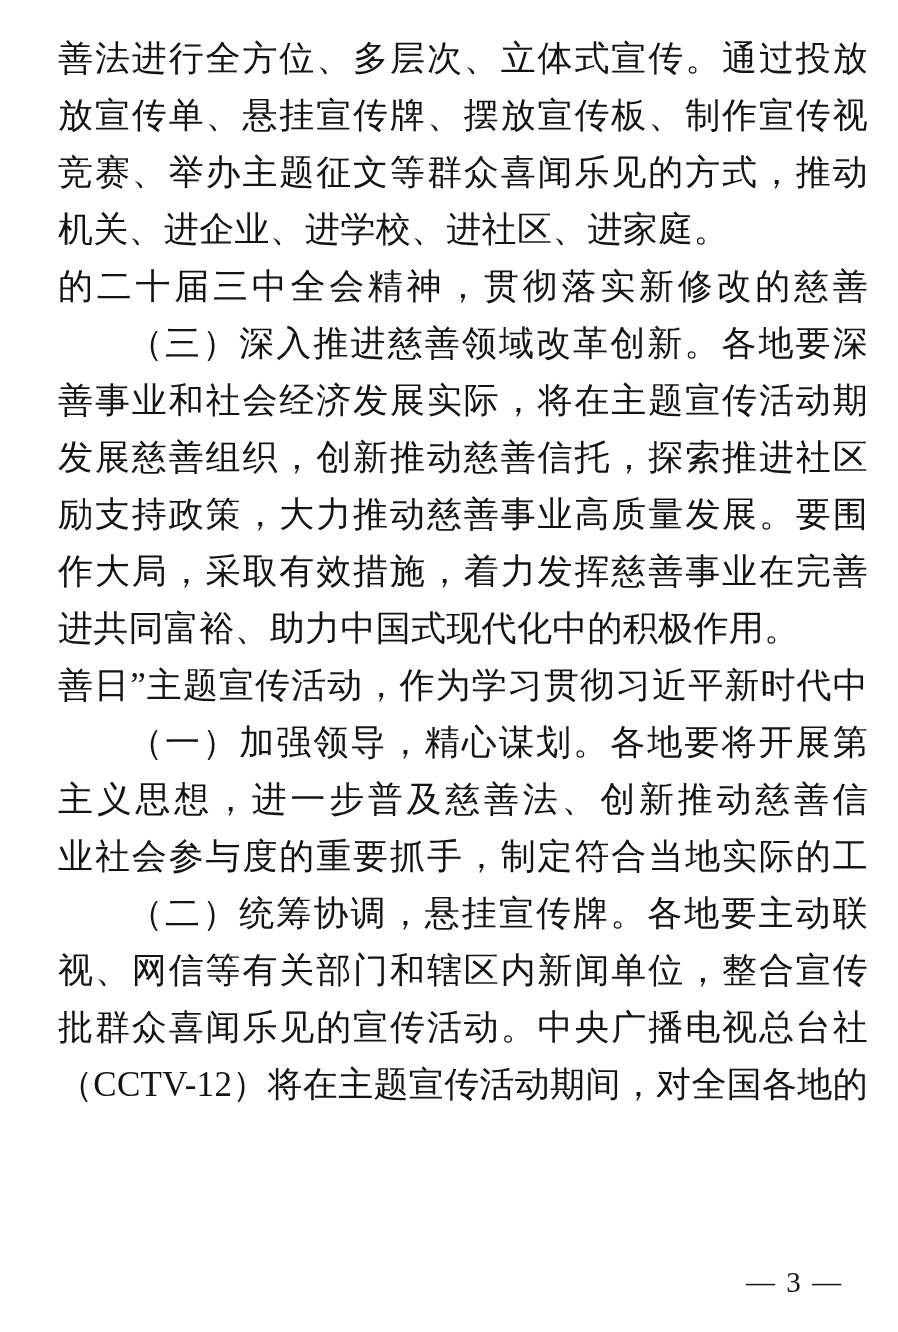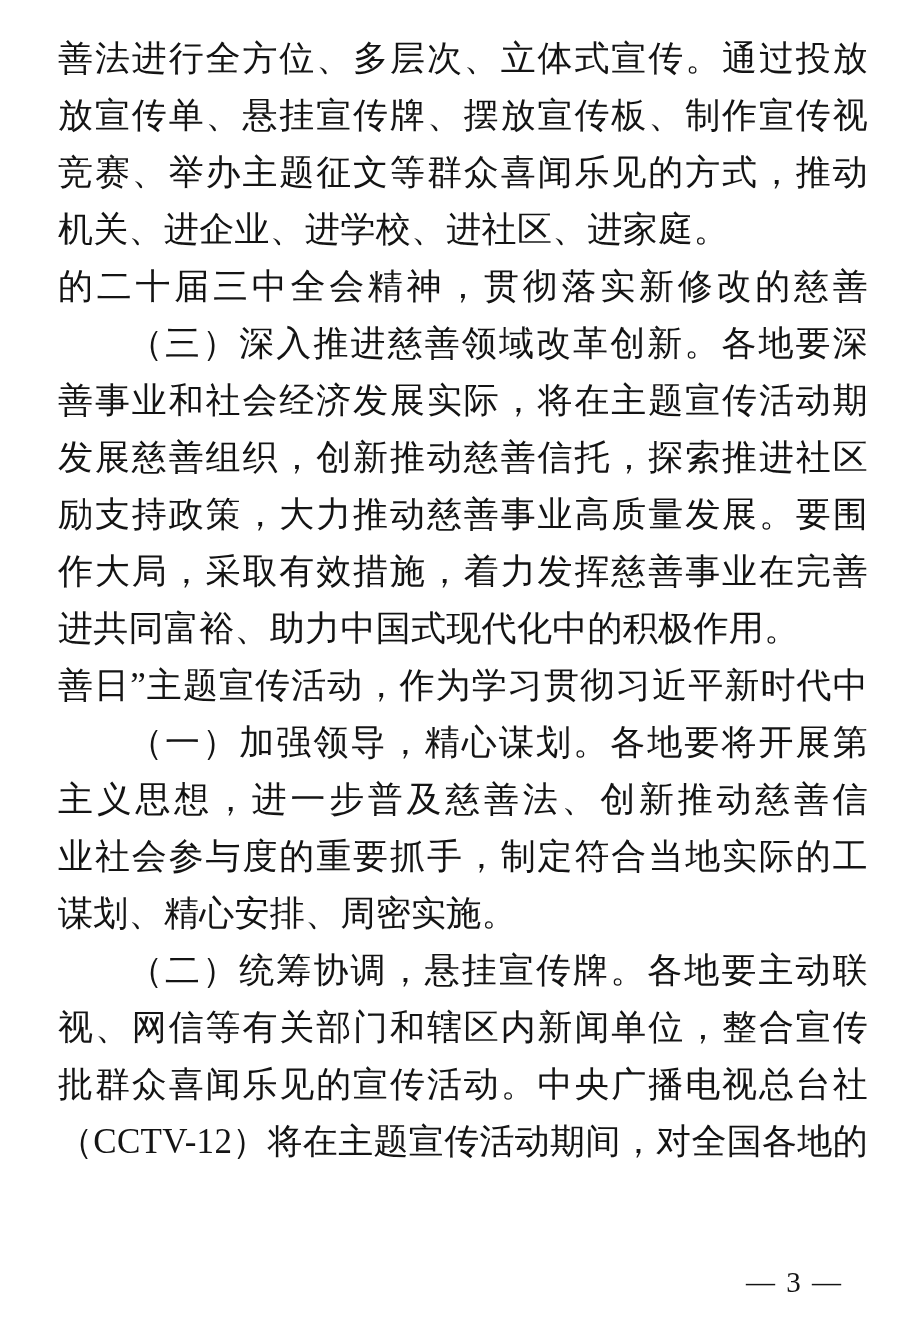--- a/index.html
+++ b/index.html
@@ -76,21 +76,20 @@
         <div class="line fill">发展慈善组织，创新推动慈善信托，探索推进社区慈善，出台激</div>
         <div class="line fill">励支持政策，大力推动慈善事业高质量发展。要围绕党和国家工</div>
         <div class="line fill">作大局，采取有效措施，着力发挥慈善事业在完善分配制度、促</div>
         <div class="line">进共同富裕、助力中国式现代化中的积极作用。</div>
       </div>
       <div class="paragraph body">
         <div class="line fill">善日”主题宣传活动，作为学习贯彻习近平新时代中国特色社会</div>
         <div class="line indent fill">（一）加强领导，精心谋划。各地要将开展第九个“中华慈</div>
         <div class="line fill">主义思想，进一步普及慈善法、创新推动慈善信托、提高慈善事</div>
         <div class="line fill">业社会参与度的重要抓手，制定符合当地实际的工作方案，提前</div>
-        <div class="line">谋划、精心安排、周密实施。</div>
       </div>
       <div class="paragraph body">
         <div class="line indent fill">（二）统筹协调，悬挂宣传牌。各地要主动联系宣传、广播电</div>
         <div class="line fill">视、网信等有关部门和辖区内新闻单位，整合宣传资源，打造一</div>
         <div class="line fill">批群众喜闻乐见的宣传活动。中央广播电视总台社会与法频道</div>
         <div class="line fill">（CCTV-12）将在主题宣传活动期间，对全国各地的慈善活动进</div>
       </div>
     </div>
   <div class="footer">— 3 —</div>
 </div>

